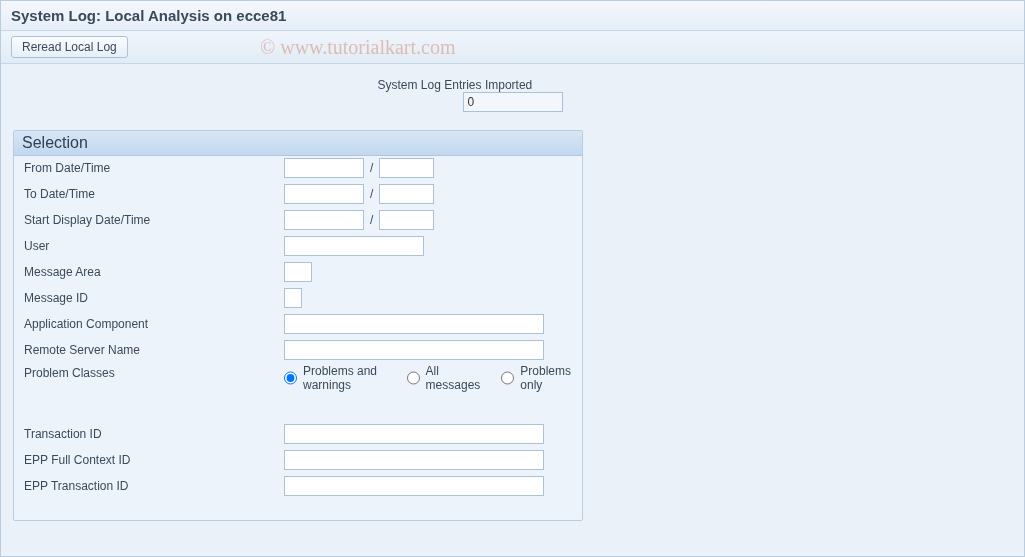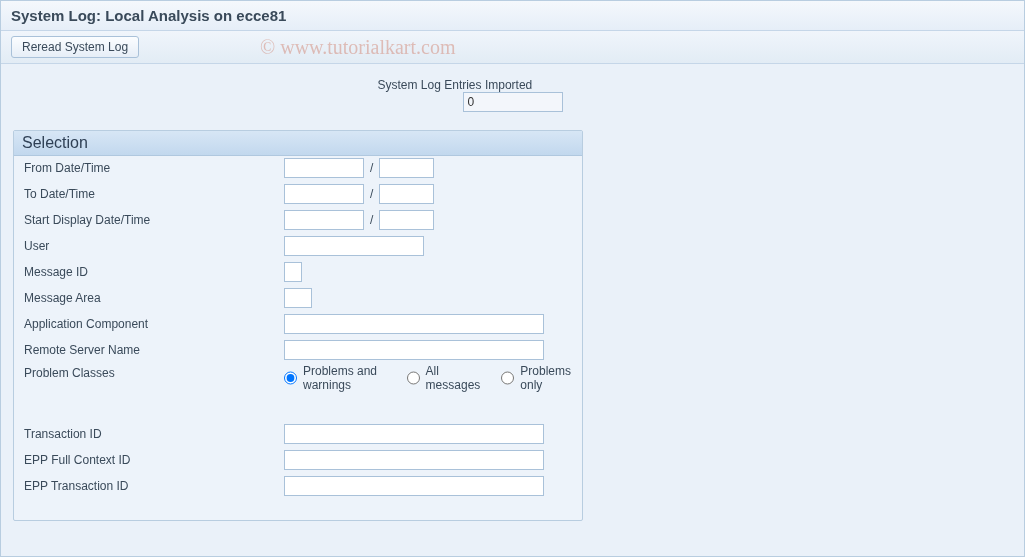--- a/index.html
+++ b/index.html
@@ -134,21 +134,21 @@
       pointer-events: none;
       user-select: none;
     }
   </style>
 </head>
 <body>
 
 <div class="title-bar">System Log: Local Analysis on ecce81</div>
 
 <div class="toolbar">
-  <span class="toolbar-btn">Reread System Log</span>
+  <span class="toolbar-btn">Reread Local Log</span>
 </div>
 
 <div class="watermark">© www.tutorialkart.com</div>
 
 <div class="content">
 
   <div class="summary-row">
     <span class="summary-label">System Log Entries Imported</span>
     <input class="readonly-input" readonly="" value="0" style="">
   </div>
@@ -185,30 +185,30 @@
       </div>
 
       <div class="form-row">
         <span class="form-label">User</span>
         <span class="field-cell">
           <input class="text-input w-user" value="" style="">
         </span>
       </div>
 
       <div class="form-row">
+        <span class="form-label">Message Area</span>
+        <span class="field-cell">
+          <input class="text-input w-area2" value="" style="">
+        </span>
+      </div>
+
+      <div class="form-row">
         <span class="form-label">Message ID</span>
         <span class="field-cell">
           <input class="text-input w-id2" value="" style="">
-        </span>
-      </div>
-
-      <div class="form-row">
-        <span class="form-label">Message Area</span>
-        <span class="field-cell">
-          <input class="text-input w-area2" value="" style="">
         </span>
       </div>
 
       <div class="form-row">
         <span class="form-label">Application Component</span>
         <span class="field-cell">
           <input class="text-input w-long" value="" style="">
         </span>
       </div>
 

